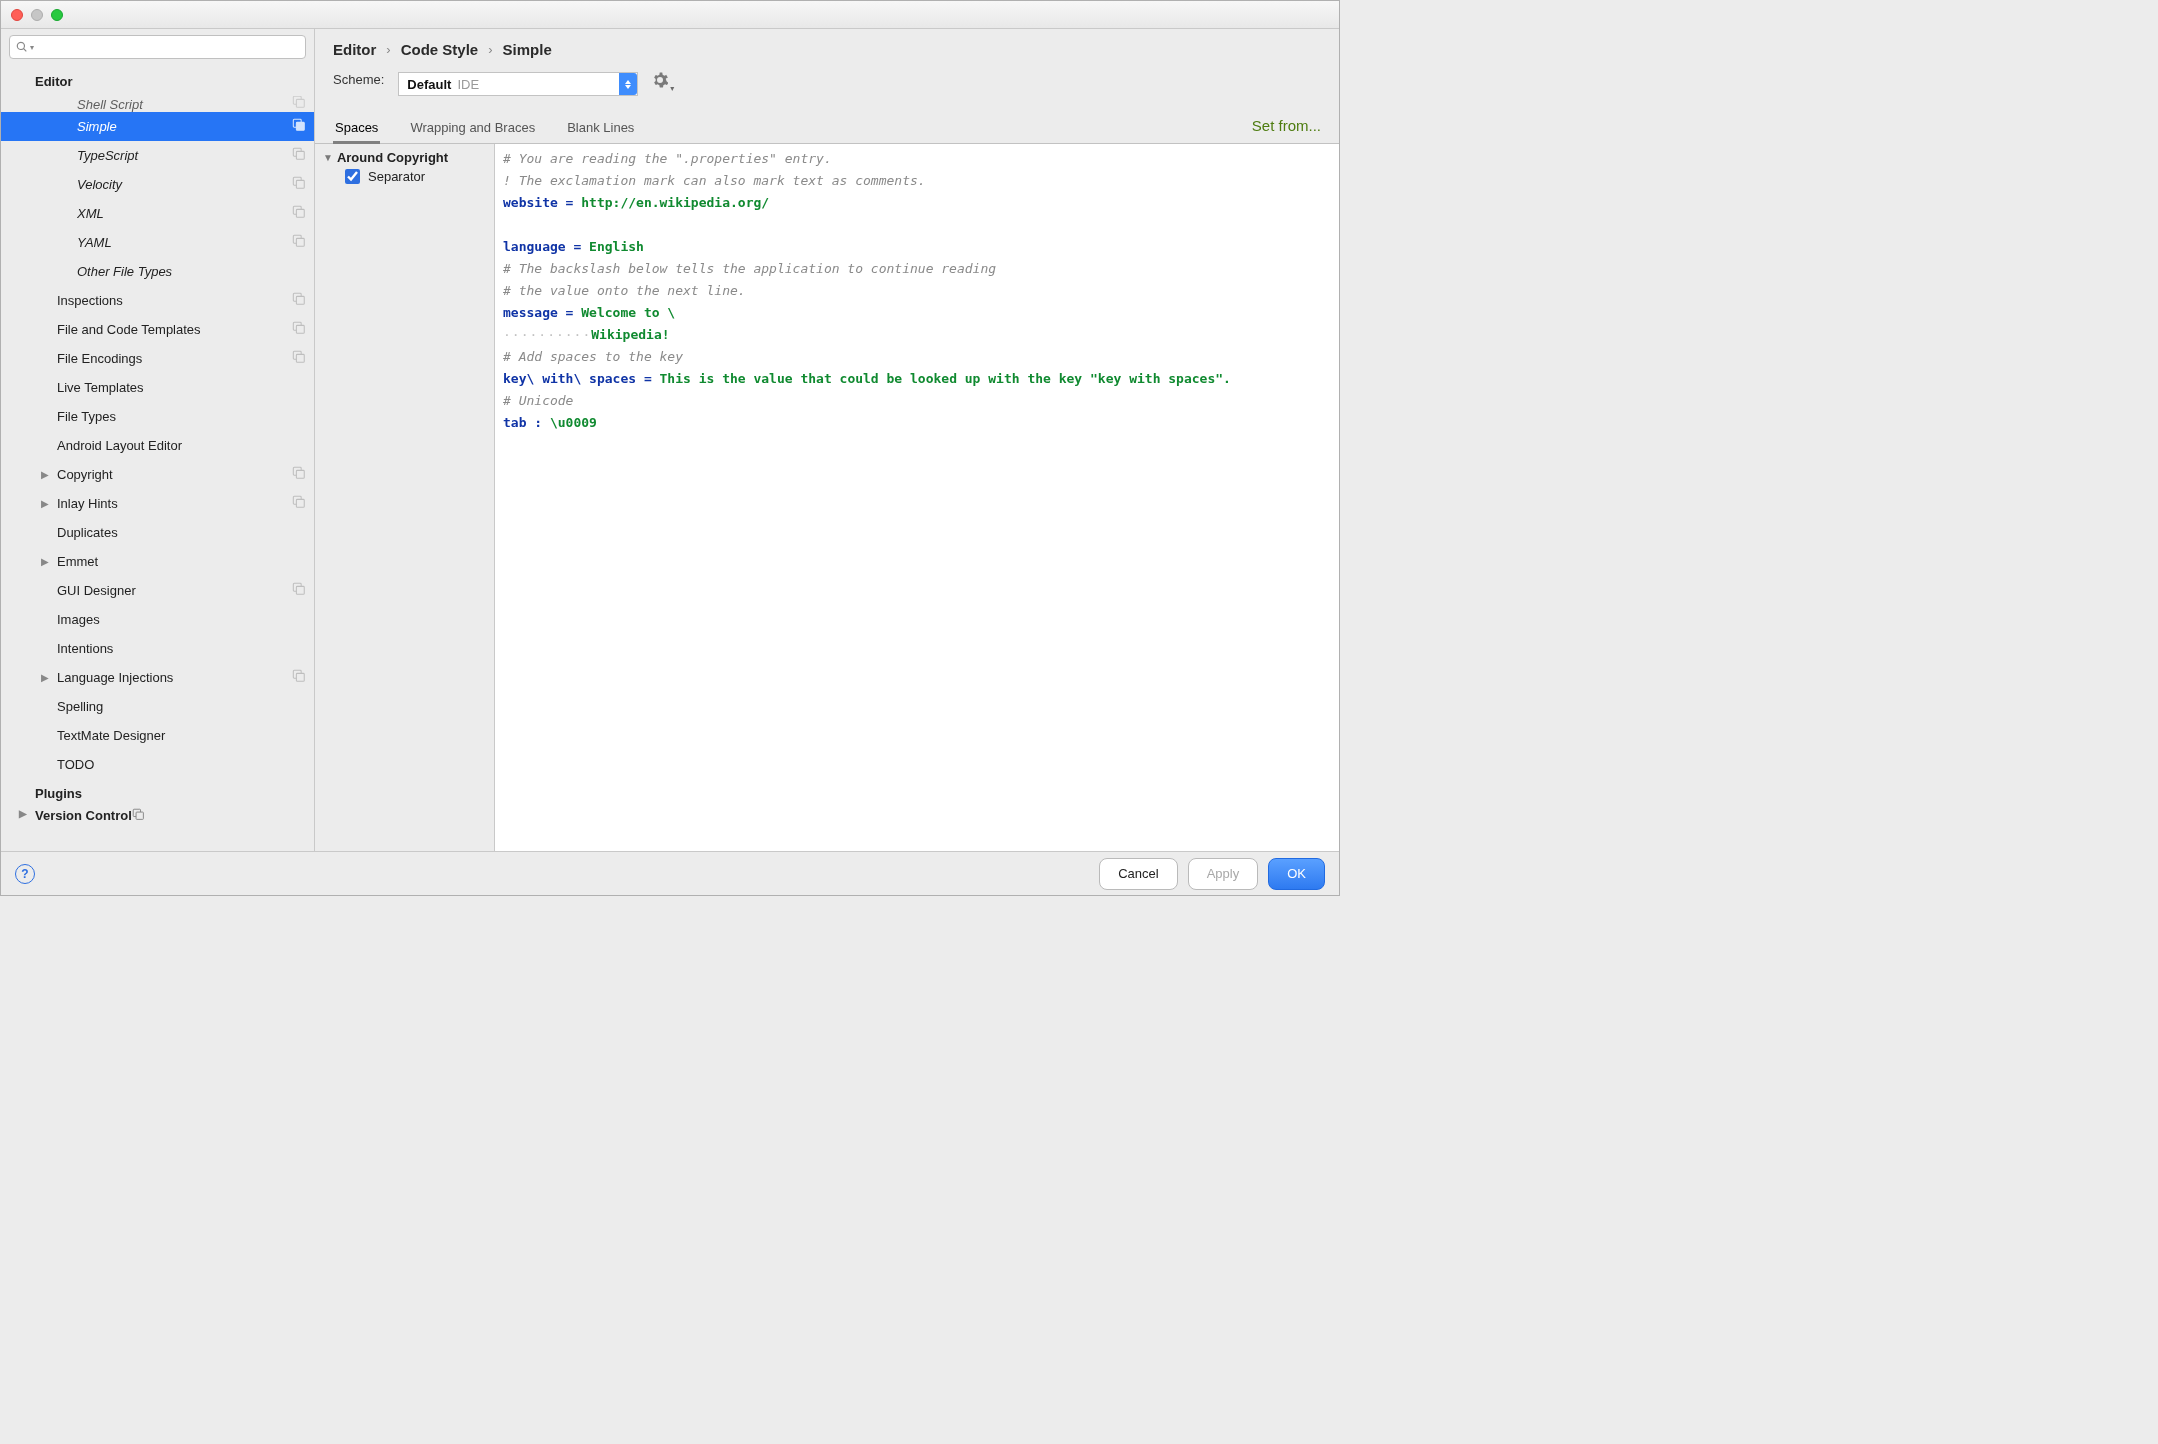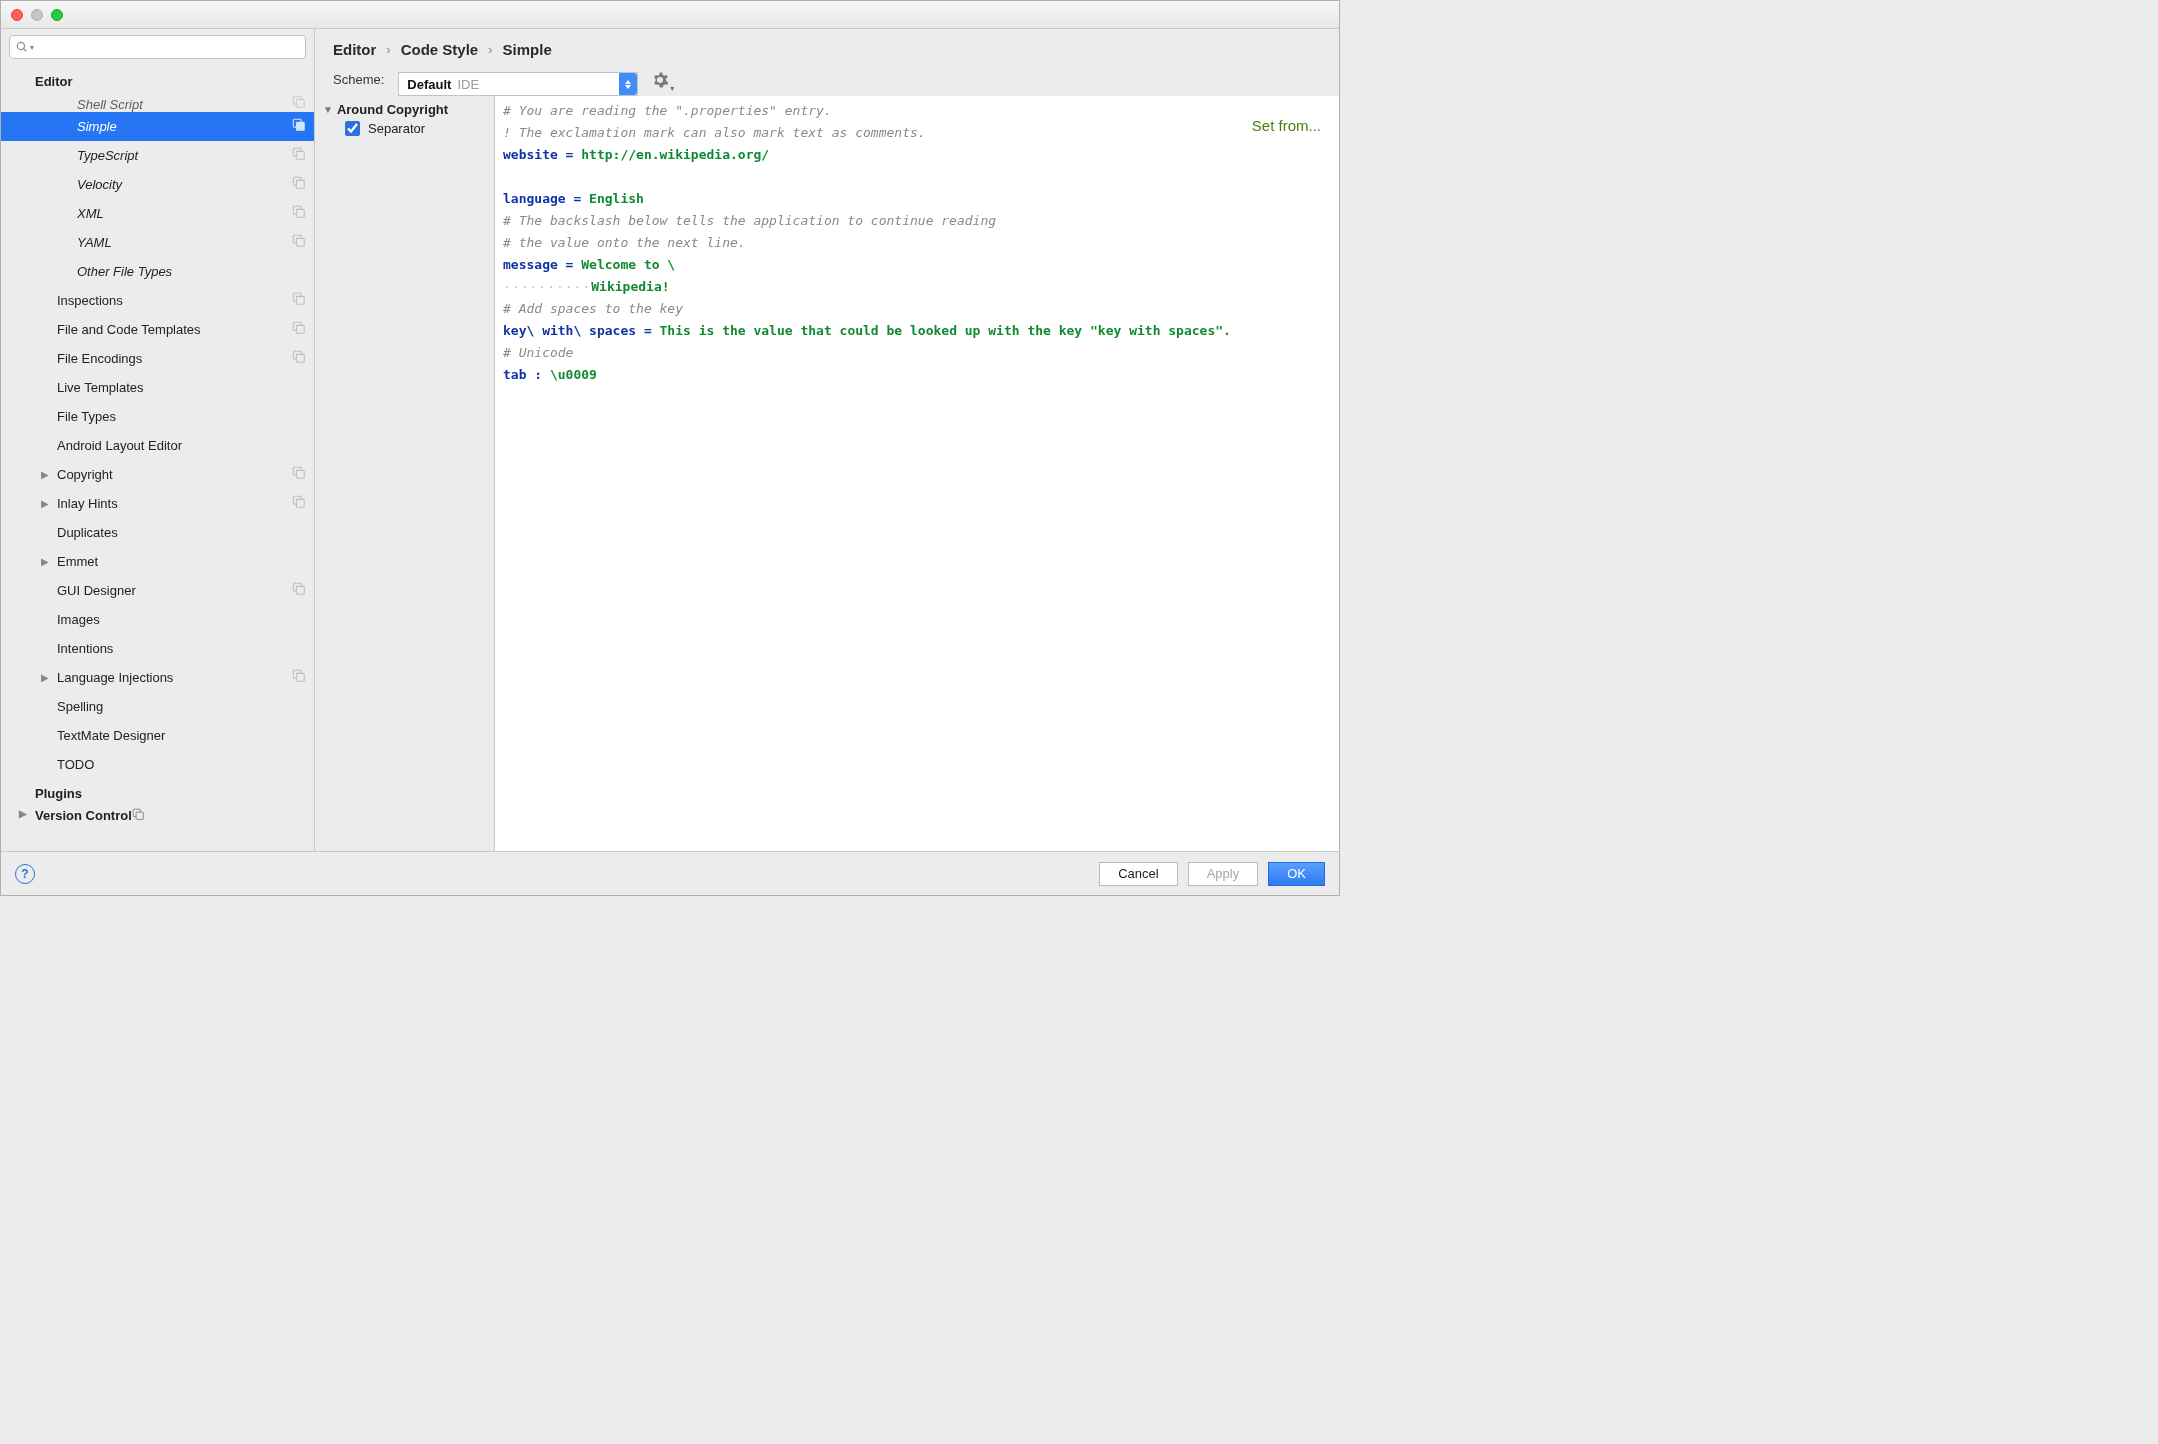--- a/index.html
+++ b/index.html
@@ -94,21 +94,21 @@
 .c-comment { color:#8a8a8a; font-style:italic;}
 .c-key { color:#1034a6; font-weight:600;}
 .c-eq { color:#1034a6; font-weight:600;}
 .c-val { color:#108a30; font-weight:600;}
 .c-dots { color:#c2c2c2; letter-spacing:1px;}
 
 
 .footer { height:44px; border-top:1px solid #c9c9c9; background:#ececec; display:flex; align-items:center; padding:0 14px; gap:10px;}
 .footer .help { width:20px; height:20px; border-radius:50%; border:1.5px solid #2e6fe0; color:#2e6fe0; display:flex; align-items:center; justify-content:center; font-size:12px; font-weight:600;}
 .footer .spacer { flex:1;}
-.btn { height:24px; padding:0 18px; border-radius:0; border:1px solid #bababa; background:#fff; font-size:13px; color:#222; cursor:default;}
+.btn { height:32px; padding:0 18px; border-radius:8px; border:1px solid #bababa; background:#fff; font-size:13px; color:#222; cursor:default;}
 .btn.primary { background:linear-gradient(#5aa0ff,#2e7af0); color:#fff; border:1px solid #216ae0;}
 .btn[disabled] { color:#a8a8a8;}
 
 .group-svg { width:13px; height:13px;}
 </style>
 </head>
 <body>
 
 <div class="titlebar">
   <div class="traffic">
@@ -310,20 +310,25 @@
           <svg viewBox="0 0 16 16">
               <path d="M8 5a3 3 0 100 6 3 3 0 000-6zm6.4 3c0 .36-.3.71-.09 1.05l1.4 1.1c.13.1.16.28.8.42l-1.33 2.3c-.08.14-.25.2-.4.14l-1.65-.66c-.55.42-1.15.76-1.8.99l-.25 1.76c-.02.16-.16.28-.32.28H7.96c-.16 0-.3-.12-.32-.28l-.25-1.76a6.06 6.06 0 01-1.8-.99l-1.65.66c-.15.06-.32 0-.4-.14l-1.33-2.3a.32.32 0 01.08-.42l1.4-1.1A6.2 6.2 0 013.6 8c0-.36.03-.71.09-1.05l-1.4-1.1a.32.32 0 01-.08-.42l1.33-2.3c.08-.14.25-.2.4-.14l1.65.66c.55-.42 1.15-.76 1.8-.99l.25-1.76c.02-.16.16-.28.32-.28h2.08c.16 0 .3.12.32.28l.25 1.76c.65.23 1.25.57 1.8.99l1.65-.66c.15-.6.32 0 .4.14l1.33 2.3c.8.14.5.32-.8.42l-1.4 1.1c.6.34.9.69.09 1.05z"></path>
             </svg>
           <span class="tiny">▾</span>
         </span>
       </div>
     </div>
 
     <a class="setfrom" style="top:88px;">Set from...</a>
 
+    <div class="tabs" id="tabs">
+        <div class="tab active">Spaces</div>
+        <div class="tab">Wrapping and Braces</div>
+        <div class="tab">Blank Lines</div>
+      </div>
 
     <div class="body">
       <div class="opts">
         <div class="grouphdr">
           <span class="tri">▼</span>
           <span>Around Copyright</span>
         </div>
         <label class="opt">
           <input type="checkbox" checked="" style="">
           <span>Separator</span>

